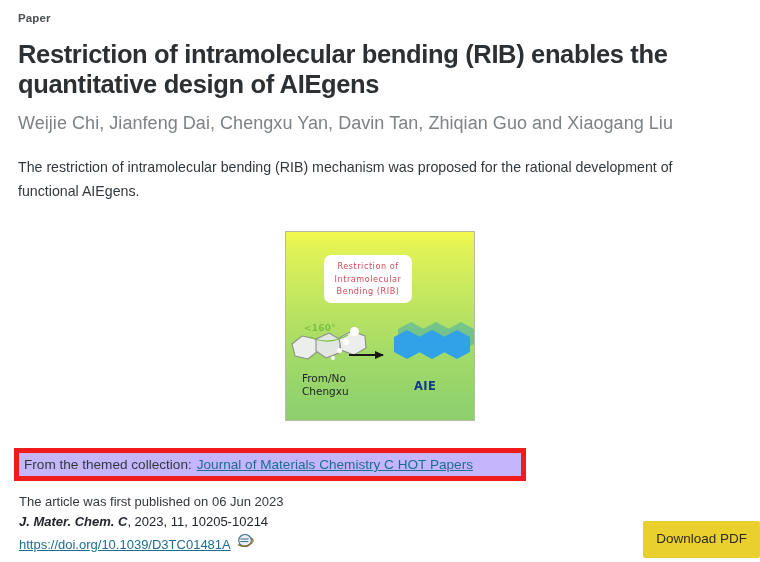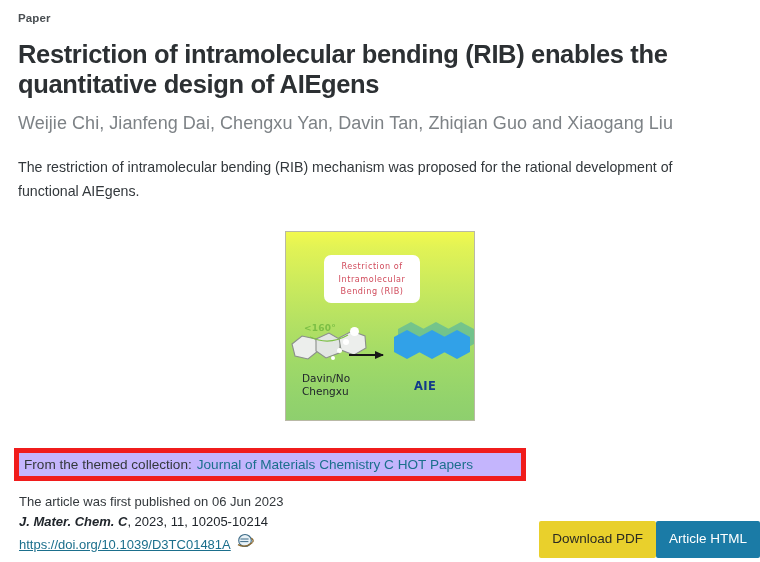--- a/index.html
+++ b/index.html
@@ -75,21 +75,21 @@
     height: 190px;
     border: 1px solid #b9b9a6;
     background: linear-gradient(to bottom, #f2f94e 0%, #e2f355 8%, #cdeb5c 26%, #b4e163 48%, #9fd968 70%, #93d36c 88%, #8ecf6e 100%);
     box-sizing: border-box;
     overflow: hidden;
   }
   .ga-box {
     position: absolute;
     left: 38px;
     top: 23px;
-    width: 96px;
+    width: 88px;
     height: 48px;
     background: #ffffff;
     border-radius: 7px;
     box-sizing: border-box;
     padding: 5px 0 0 0;
     text-align: center;
   }
   .ga-box div {
     font-family: "DejaVu Sans", sans-serif;
     font-size: 8.1px;
@@ -172,20 +172,21 @@
     padding-left: 5px;
   }
   .themed-label {
     font-size: 13.6px;
     color: #33383c;
     white-space: nowrap;
   }
   .themed-link {
     font-size: 13.6px;
     color: #1b6f8c;
+    text-decoration: underline;
     white-space: nowrap;
     margin-left: 5px;
     cursor: pointer;
   }
 
   
   .pub {
     position: absolute;
     left: 19px;
     top: 492px;
@@ -301,21 +302,21 @@
         <span class="d2"></span>
         <span class="d3"></span>
         <span class="d4"></span>
       </div>
 
       <div class="ga-angle">&lt;160°</div>
 
       <div class="ga-arrow"></div>
 
       <div class="ga-label-left">
-        <div>Davin/No</div>
+        <div>From/No</div>
         <div>Chengxu</div>
       </div>
 
       <div class="ga-label-right">AIE</div>
     </div>
   </div>
 
   <div class="themed">
     <span class="themed-label">From the themed collection:</span>
     <a class="themed-link">Journal of Materials Chemistry C HOT Papers</a>
@@ -335,16 +336,15 @@
         <ellipse cx="10" cy="8.5" rx="6.3" ry="6" fill="#e8f1f6" stroke="#3d6b87" stroke-width="1.1"></ellipse>
         <path d="M 3 12.6 Q 10 16.5 17.4 10.4" fill="none" stroke="#8a6a33" stroke-width="1.3"></path>
         <path d="M 17.4 10.4 Q 19.4 8.2 16.2 6.1" fill="none" stroke="#8a6a33" stroke-width="1.3"></path>
         <path d="M 5.4 7 L 13.6 7 M 5.2 9.6 L 13.4 9.6" stroke="#3d6b87" stroke-width="1" fill="none"></path>
       </svg>
     </span>
   </div>
 
   <div class="btns">
     <button class="btn btn-pdf">Download PDF</button>
-    <button class="btn btn-html">Article HTML</button>
   </div>
 
 </div>
 
 </body></html>

